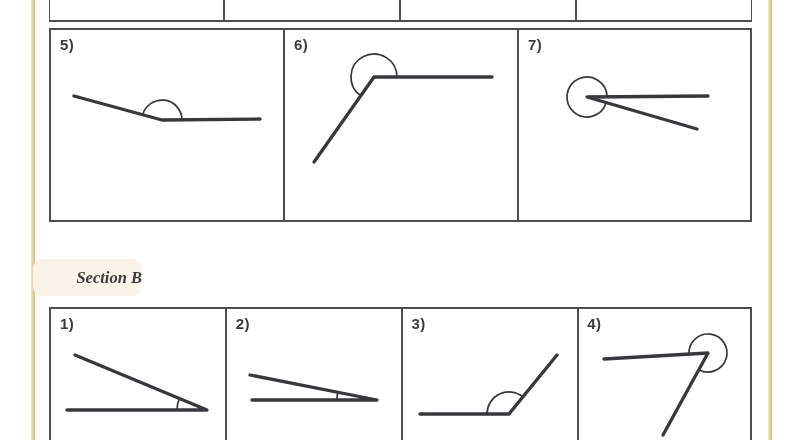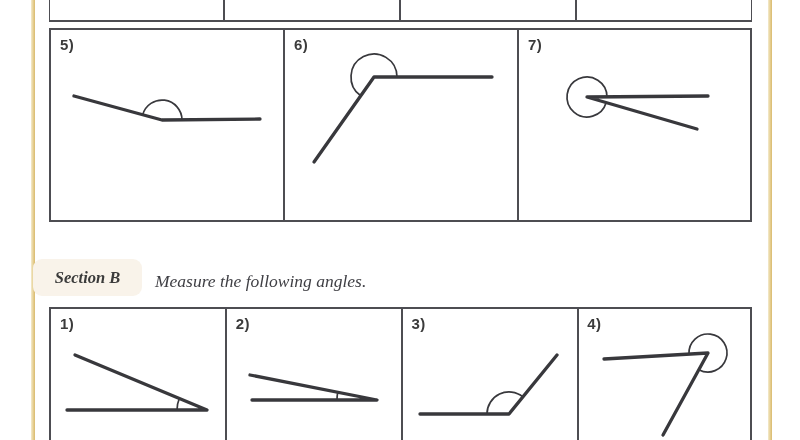--- a/index.html
+++ b/index.html
@@ -28,21 +28,21 @@
     font-weight:bold;font-size:15px;letter-spacing:.5px;
     color:var(--label,#3b3b3b);
   }
   .figure{position:absolute;left:0;top:0;overflow:visible;}
   .rays{fill:none;stroke:var(--line,#38383c);stroke-width:3.3;stroke-linejoin:round;stroke-linecap:round;}
   .arc{fill:none;stroke:var(--line,#38383c);stroke-width:1.7;}
 
   .badge{
     position:absolute;left:33px;top:259px;width:109px;height:37px;
     background:var(--badge,#f9f3ea);border-radius:9px;
-    display:flex;align-items:center;justify-content:center;
+    display:flex;align-items:center;justify-content:flex-end;
     font-family:"Liberation Serif",serif;font-style:italic;font-weight:bold;
     font-size:16.5px;color:#3b3b3b;
   }
   .instruction{
     position:absolute;left:155px;top:271px;
     font-family:"Liberation Serif",serif;font-style:italic;
     font-size:17.5px;color:#3f3f44;
   }
 </style>
 </head>
@@ -82,21 +82,20 @@
     <svg viewBox="0 0 233 190" width="233" height="190" class="figure">
           <polyline points="189,66 68,67 178,99" class="rays"></polyline>
           <path d="M 88 67 A 20 20 0 1 0 87.2 72.6" class="arc"></path>
         </svg>
       </div>
   </div>
 
   <div class="badge">
     <span>Section B</span>
   </div>
-  <div class="instruction">Measure the following angles.</div>
 
   <div class="wtable table-b">
     <div class="vdiv" style="left:174.4px"></div>
     <div class="vdiv" style="left:350.4px"></div>
     <div class="vdiv" style="left:526.4px"></div>
 
     <div class="cell" style="left:0;width:174px">
       <span class="cell-label">1)</span>
     <svg viewBox="0 0 174 150" width="174" height="150" class="figure">
           <polyline points="24,46 156,101 16,101" class="rays"></polyline>

